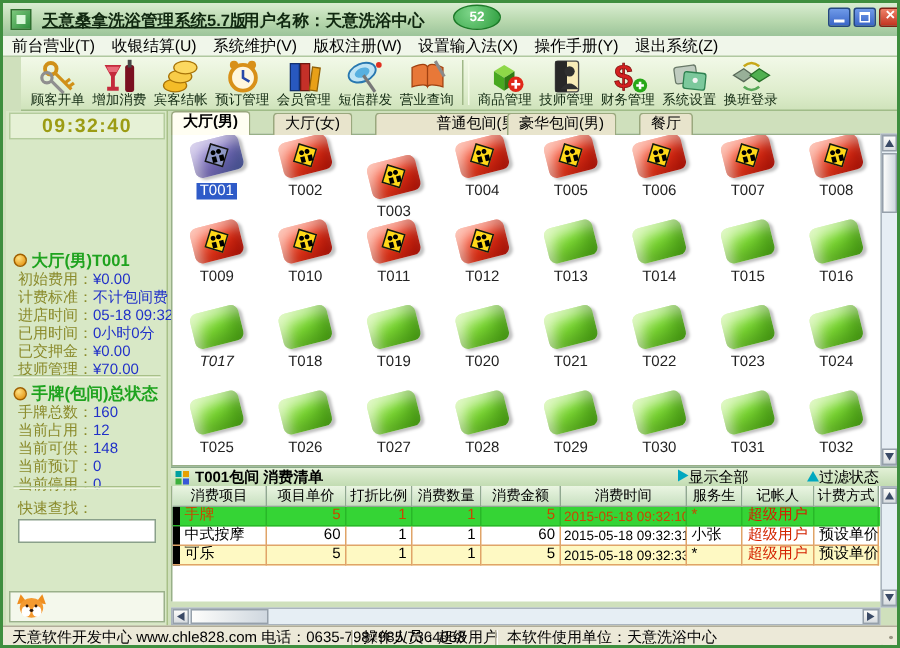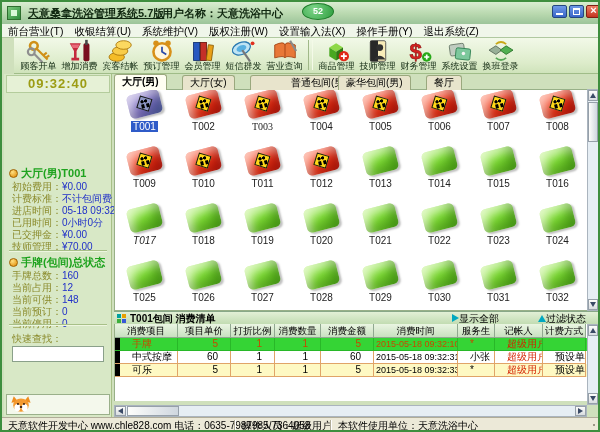--- a/index.html
+++ b/index.html
@@ -113,29 +113,29 @@
   #ctrl-show{left:338px;} #ctrl-filter{left:424px;}
   
   #table-area{position:absolute;left:112px;top:322px;width:473px;height:77px;background:#fff;
     border-left:1px solid #98b088;box-sizing:border-box;overflow:hidden;}
   .thead{display:flex;height:14px;}
   .th{background:linear-gradient(180deg,#eaf5e2,#c8e0c0);border-right:1px solid #90a890;
     border-bottom:1px solid #90a890;font-size:9.5px;text-align:center;line-height:13px;box-sizing:border-box;
     overflow:hidden;white-space:nowrap;}
   .trow{display:flex;height:13px;cursor:pointer;}
   .td{border-right:1px solid #e0a468;border-bottom:1px solid #e0a468;font-size:10px;line-height:12px;
-    box-sizing:border-box;overflow:hidden;white-space:nowrap;padding:0 12px;}
+    box-sizing:border-box;overflow:hidden;white-space:nowrap;padding:0 3px;}
   .td.num{text-align:right;}
   .td.time{font-size:9px;padding:0 2px;}
   .td.sel{background:#000;padding:0;border-right:none;}
   .trow.r-selected{background:#35d435;color:#c84800;}
   .trow.r-selected .td{border-color:#28b828;}
   .trow.r-normal{background:#fff;color:#000;}
   .trow.r-alt{background:#fef9c3;color:#000;}
-  .td.rec{color:#d42000;}
+  .td.rec{color:#d42000;text-align:center;}
   
   #statusbar{position:absolute;left:0;top:415px;width:100%;height:17px;background:#ece9d8;
     border-top:1px solid #b0ac98;font-size:10px;line-height:16px;}
   .sb-div{position:absolute;top:2px;height:12px;border-left:1px solid #b0ac98;border-right:1px solid #fff;}
   #sb-left{position:absolute;left:6px;}
   #sb-op{position:absolute;left:240px;}
   #sb-unit{position:absolute;left:336px;}
   #grip{position:absolute;right:1px;bottom:1px;width:12px;height:12px;
     background-image:radial-gradient(circle at 9px 3px,#9a9684 1px,transparent 1.4px),
       radial-gradient(circle at 9px 9px,#9a9684 1px,transparent 1.4px),
@@ -311,21 +311,21 @@
 
   <div id="tabbar"></div>
 
   <div id="grid">
       <div class="tag selected" style="left: 0px; top: 2px;"><span class="ticon"><span class="emblem">
             <i></i>
           </span></span><br><span class="tlabel">T001</span></div>
       <div class="tag occupied" style="left: 59px; top: 2px;"><span class="ticon"><span class="emblem">
             <i></i>
           </span></span><br><span class="tlabel">T002</span></div>
-      <div class="tag occupied" style="left: 118px; top: 2px; font-family: Liberation Serif, serif;"><span class="ticon"><span class="emblem">
+      <div class="tag occupied" style="left: 118px; top: 16px;"><span class="ticon"><span class="emblem">
             <i></i>
           </span></span><br><span class="tlabel">T003</span></div>
       <div class="tag occupied" style="left: 177px; top: 2px;"><span class="ticon"><span class="emblem">
             <i></i>
           </span></span><br><span class="tlabel">T004</span></div>
       <div class="tag occupied" style="left: 236px; top: 2px;"><span class="ticon"><span class="emblem">
             <i></i>
           </span></span><br><span class="tlabel">T005</span></div>
       <div class="tag occupied" style="left: 295px; top: 2px;"><span class="ticon"><span class="emblem">
             <i></i>

